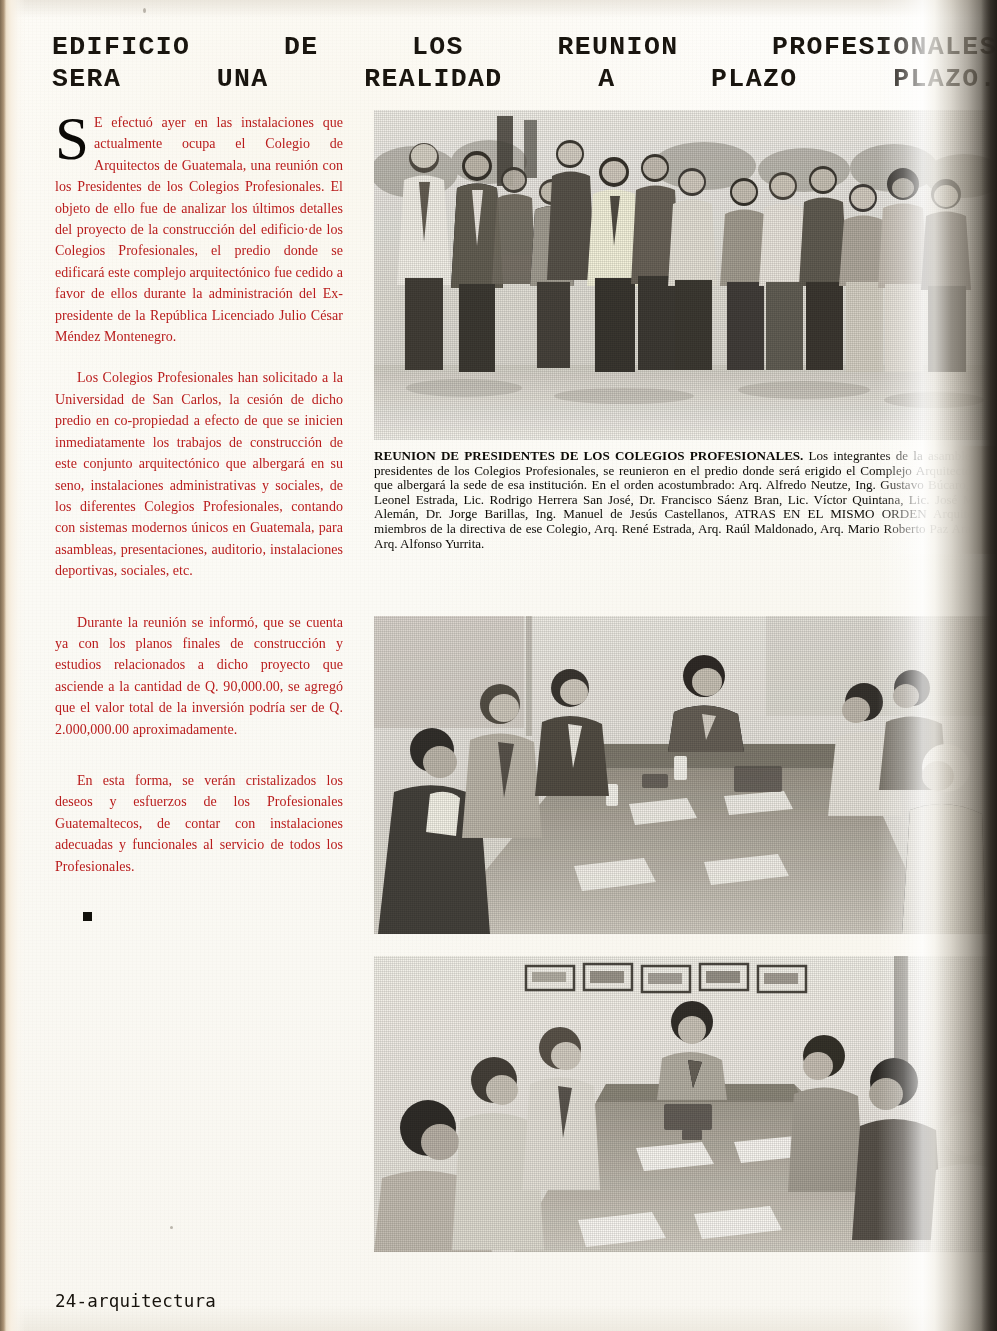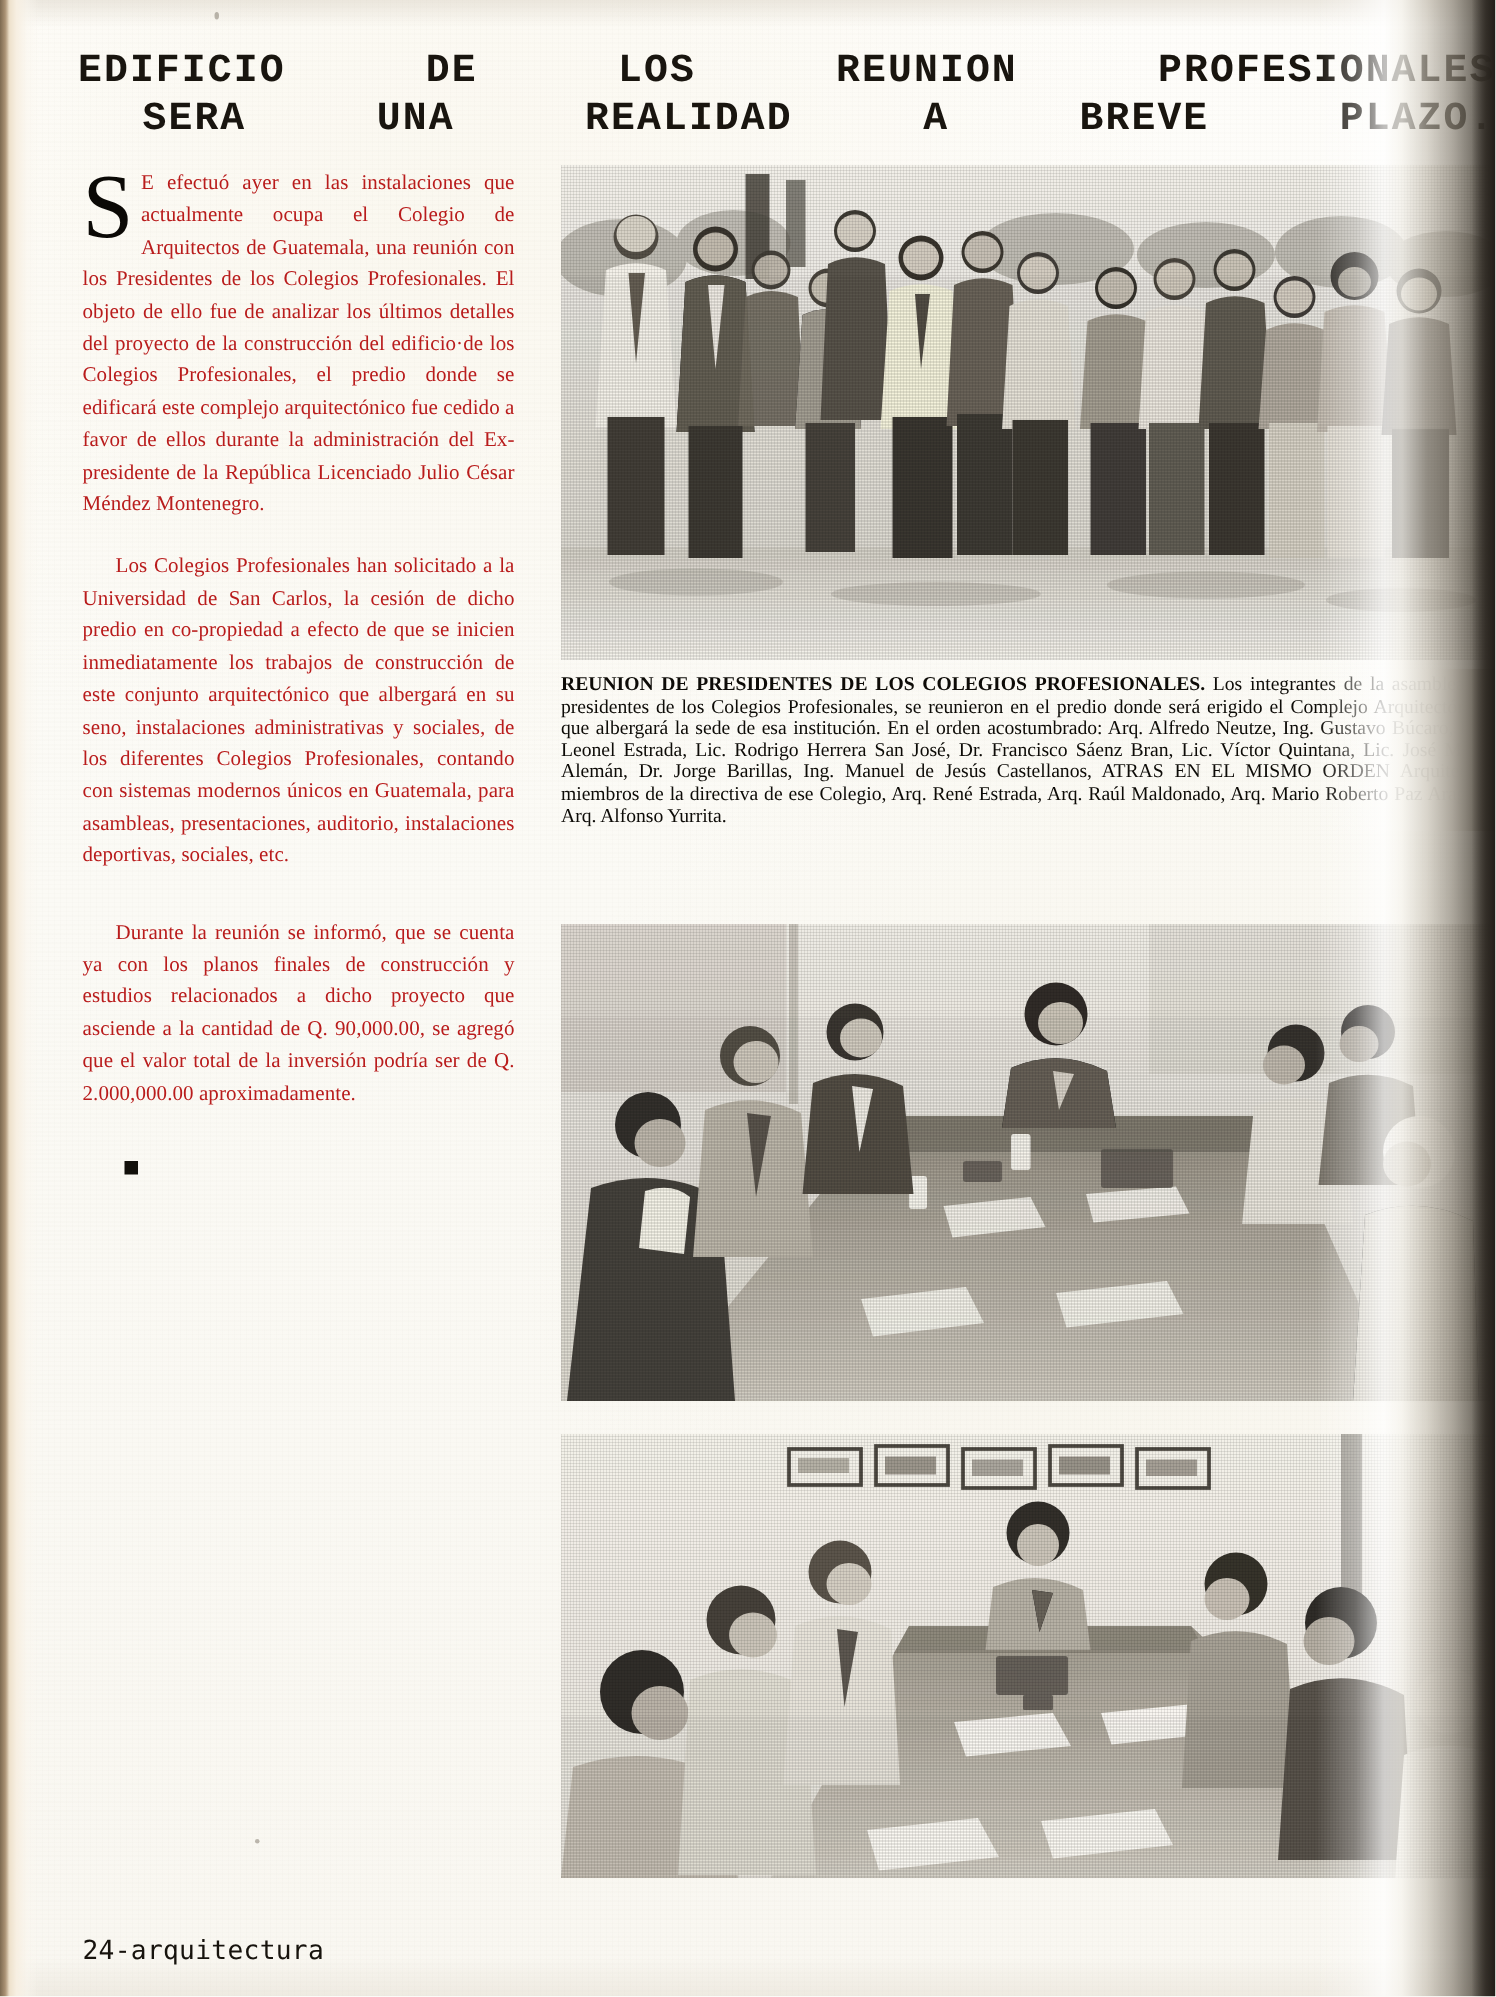--- a/index.html
+++ b/index.html
@@ -126,21 +126,20 @@
     font-weight: 700;
     font-size: 26.5px;
     line-height: 30px;
     letter-spacing: 1.4px;
     color: #19150f;
     white-space: nowrap;
     -webkit-font-smoothing: none;
   }
   .headline-line.l2 {
     margin-top: 2px;
-    margin-left: 43px;
   }
   .headline-line span { display: inline-block; }
 
   
   .col-left {
     position: absolute;
     left: 55px;
     top: 112px;
     width: 288px;
     z-index: 10;
@@ -266,29 +265,30 @@
       <span>DE</span>
       <span>LOS</span>
       <span>REUNION</span>
       <span>PROFESIONALES</span>
     </div>
     <div class="headline-line l2">
       <span>SERA</span>
       <span>UNA</span>
       <span>REALIDAD</span>
       <span>A</span>
-      <span>BREVE</span>
+      <span>PLAZO</span>
       <span>PLAZO.</span>
     </div>
   </div>
 
   <div class="col-left">
     <p class="bodytext dropcap-para">SE efectuó ayer en las instalaciones que actualmente ocupa el Colegio de Arquitectos de Guatemala, una reunión con los Presidentes de los Colegios Profesionales. El objeto de ello fue de analizar los últimos detalles del proyecto de la construcción del edificio·de los Colegios Profesionales, el predio donde se edificará este complejo arquitectónico fue cedido a favor de ellos durante la administración del Ex-presidente de la República Licenciado Julio César Méndez Montenegro.</p>
     <p class="bodytext indent gap-lg">Los Colegios Profesionales han solicitado a la Universidad de San Carlos, la cesión de dicho predio en co-propiedad a efecto de que se inicien inmediatamente los trabajos de construcción de este conjunto arquitectónico que albergará en su seno, instalaciones administrativas y sociales, de los diferentes Colegios Profesionales, contando con sistemas modernos únicos en Guatemala, para asambleas, presentaciones, auditorio, instalaciones deportivas, sociales, etc.</p>
     <p class="bodytext indent gap-lg">Durante la reunión se informó, que se cuenta ya con los planos finales de construcción y estudios relacionados a dicho proyecto que asciende a la cantidad de Q. 90,000.00, se agregó que el valor total de la inversión podría ser de Q. 2.000,000.00 aproximadamente.</p>
+    <p class="bodytext indent gap-lg">En esta forma, se verán cristalizados los deseos y esfuerzos de los Profesionales Guatemaltecos, de contar con instalaciones adecuadas y funcionales al servicio de todos los Profesionales.</p>
     <p class="bodytext indent"><span class="endmark"></span></p>
   </div>
 
   <div class="footer">24-arquitectura</div>
 
   <div class="col-right" style="top:110px;">
     <div class="photo" style="width:620px;height:330px;">
       <svg viewBox="0 0 620 330" preserveAspectRatio="none" aria-hidden="true">
         <defs>
           <linearGradient id="sky1" x1="0" y1="0" x2="0" y2="1">

